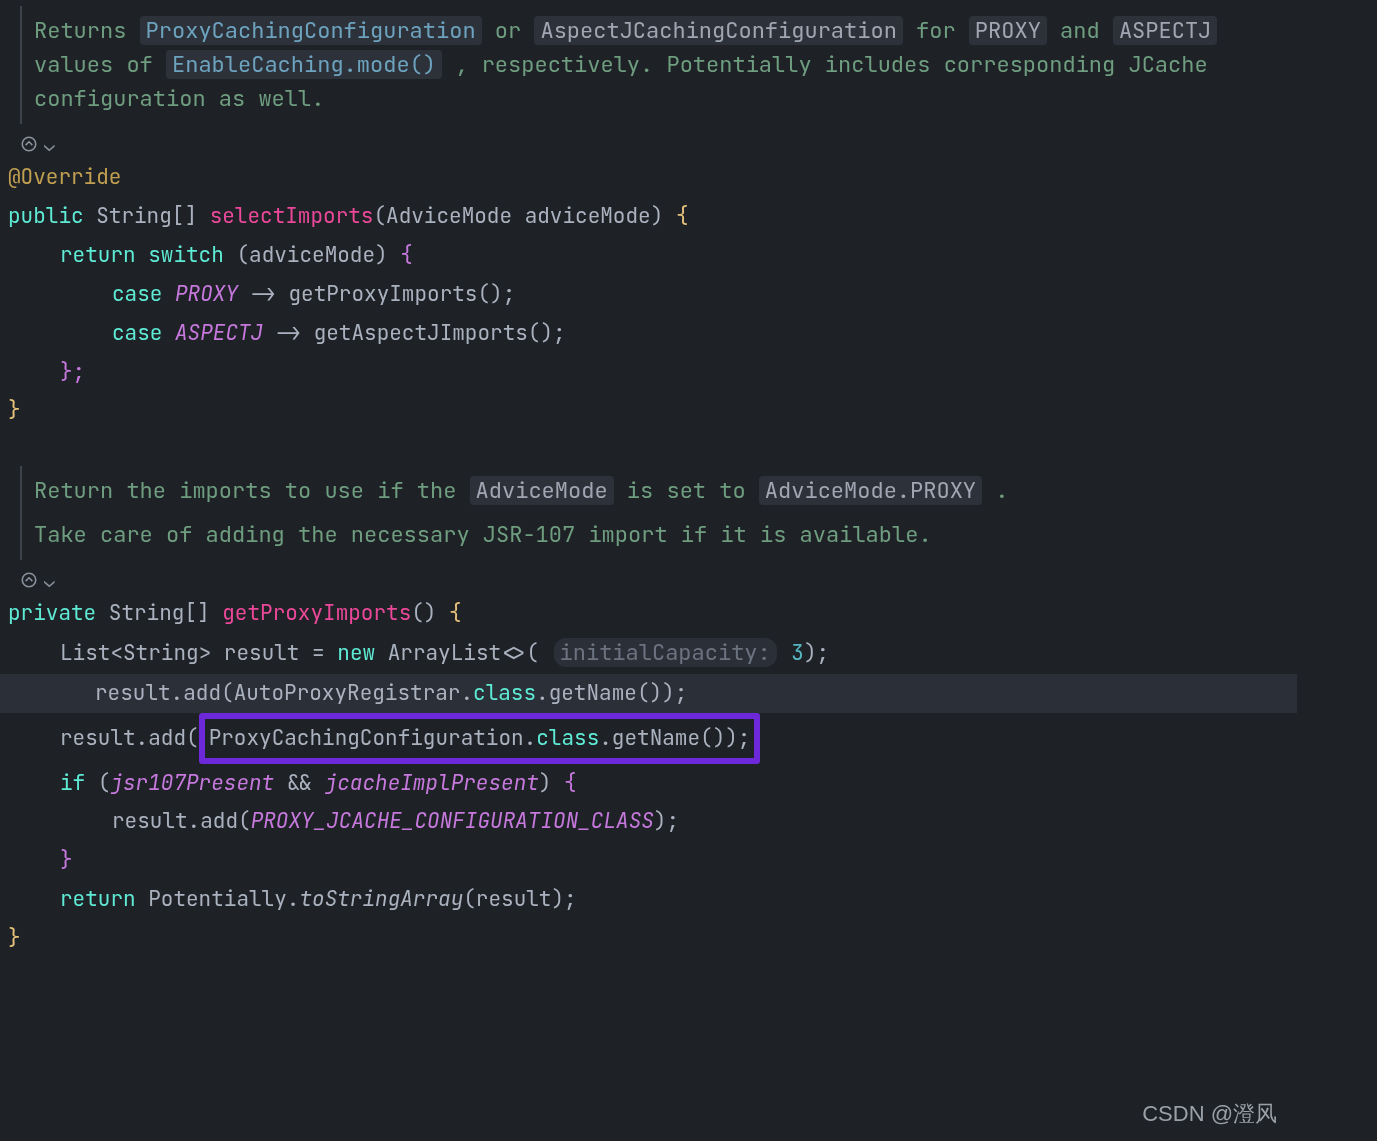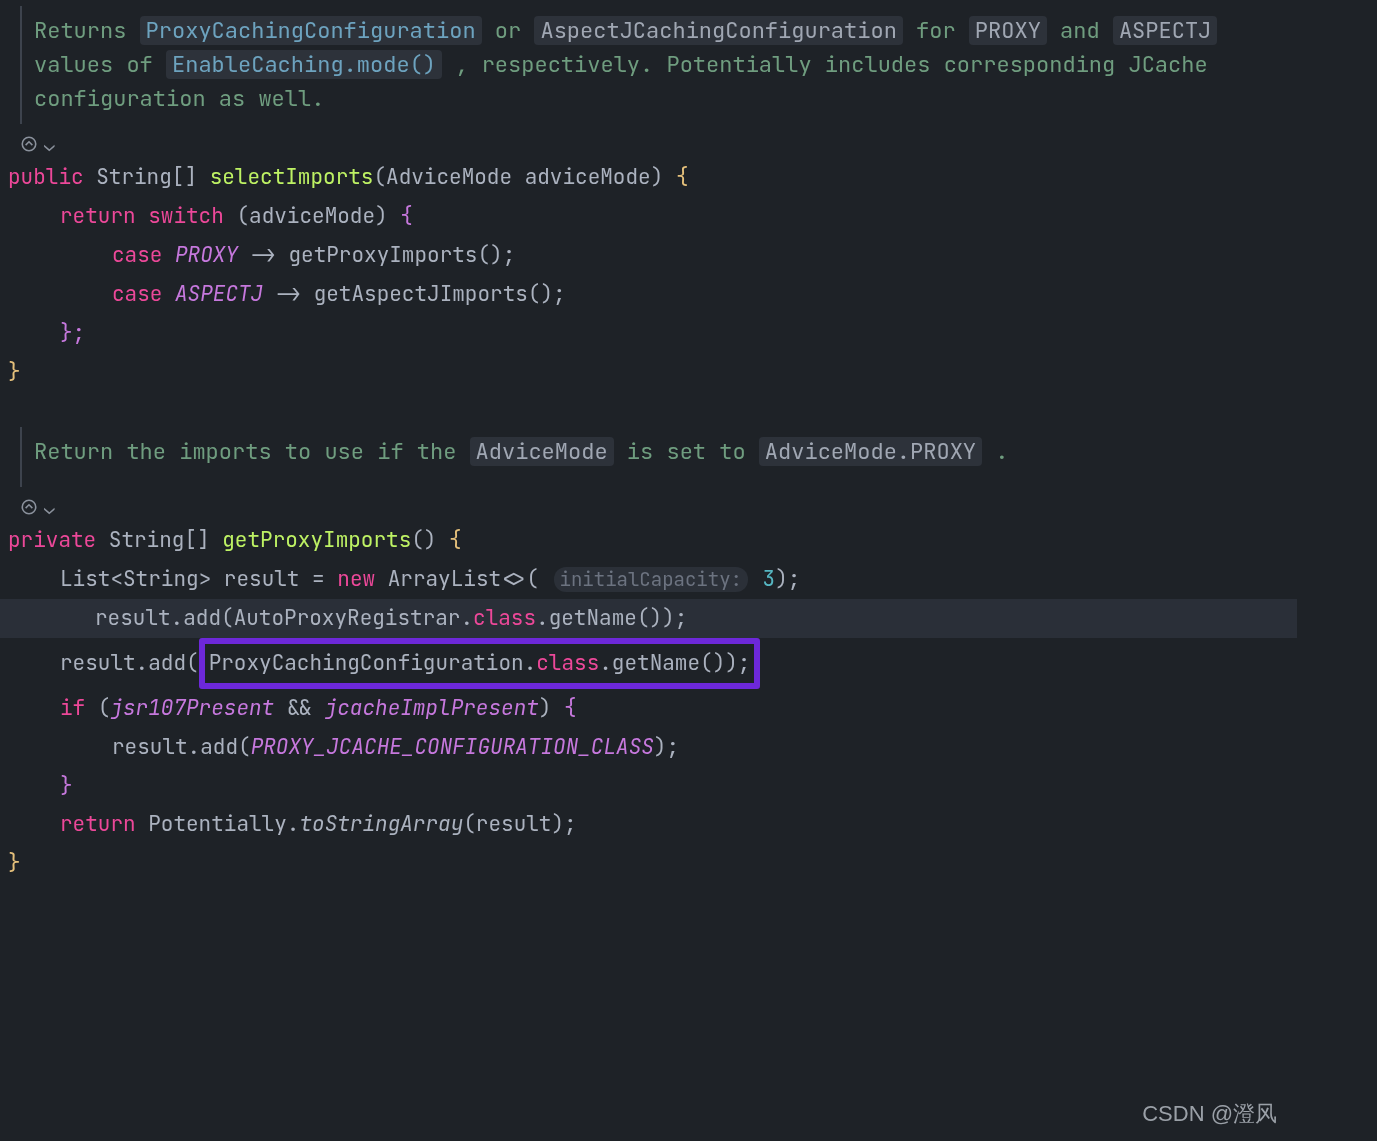--- a/index.html
+++ b/index.html
@@ -41,37 +41,37 @@
   }
   .gutter-row{
     display:flex;
     align-items:center;
     gap:6px;
     padding-left:20px;
     height:28px;
   }
   .gutter-icon svg{width:18px;height:18px;display:block;}
   .chevron{color:#8a919c;font-size:18px;}
-  .kw{color:#ec4899;}
+  .kw{color:#5eead4;}
   .type{color:#abb2bf;}
-  .fn-decl{color:#bef264;margin-top:7px;}
+  .fn-decl{color:#ec4899;margin-top:7px;}
   .ident{color:#abb2bf;}
   .field{color:#c678dd;font-style:italic;}
   .enumv{color:#c678dd;font-style:italic;}
   .punct{color:#abb2bf;}
   .brace{color:#e5c07b;}
   .brace2{color:#c678dd;}
   .override{color:#c0a050;}
   .hint{
     color:#6c7380;
     background:#2b3038;
     border-radius:12px;
     padding:0 6px;
     margin:0 2px;
-    font-size:19px;
+    font-size:22px;
   }
   .num{color:#56b6c2;}
   .staticfn{font-style:italic;color:#abb2bf;text-align:right;}
   .constv{color:#c678dd;font-style:italic;}
   .line{
     padding-left:8px;
     white-space:pre;
   }
   .hl-line{
     background:#2a2f38;
@@ -117,20 +117,21 @@
   <div class="gutter-row">
     <span class="gutter-icon">
       <svg viewBox="0 0 16 16">
           <circle cx="8" cy="8" r="6" fill="none" stroke="#8a919c" stroke-width="1.4"></circle>
           <path d="M5 9l3-3 3 3" fill="none" stroke="#8a919c" stroke-width="1.4"></path>
         </svg>
     </span>
     <span class="chevron">⌄</span>
   </div>
 
+  <div class="line"><span class="override">@Override</span></div>
 
   <div class="line"><span class="kw">public</span> <span class="type">String</span><span class="punct">[]</span> <span class="fn-decl">selectImports</span><span class="punct">(</span><span class="type">AdviceMode</span> <span class="ident">adviceMode</span><span class="punct">)</span> <span class="brace">{</span></div>
 
   <div class="line"><span class="pad"></span><span class="kw">return</span> <span class="kw">switch</span> <span class="punct">(</span><span class="ident">adviceMode</span><span class="punct">)</span> <span class="brace2">{</span></div>
 
   <div class="line"><span class="pad2"></span><span class="kw">case</span> <span class="enumv">PROXY</span> <span class="punct">-&gt;</span> <span class="ident">getProxyImports</span><span class="punct">();</span></div>
 
   <div class="line"><span class="pad2"></span><span class="kw">case</span> <span class="enumv">ASPECTJ</span> <span class="punct">-&gt;</span> <span class="ident">getAspectJImports</span><span class="punct">();</span></div>
 
   <div class="line"><span class="pad"></span><span class="brace2">};</span></div>
@@ -140,20 +141,21 @@
 
   <div class="doc-block">
     <div>
       <span class="doc-text">Return the imports to use if the </span>
       <span class="doc-code">AdviceMode</span>
       <span class="doc-text"> is set to </span>
       <span class="doc-code">AdviceMode.PROXY</span>
       <span class="doc-text">.</span>
     </div>
     <div style="height:10px"></div>
+    <div class="doc-text">Take care of adding the necessary JSR-107 import if it is available.</div>
   </div>
 
   <div class="gutter-row">
     <span class="gutter-icon">
       <svg viewBox="0 0 16 16">
           <circle cx="8" cy="8" r="6" fill="none" stroke="#8a919c" stroke-width="1.4"></circle>
           <path d="M5 9l3-3 3 3" fill="none" stroke="#8a919c" stroke-width="1.4"></path>
         </svg>
     </span>
     <span class="chevron">⌄</span>

